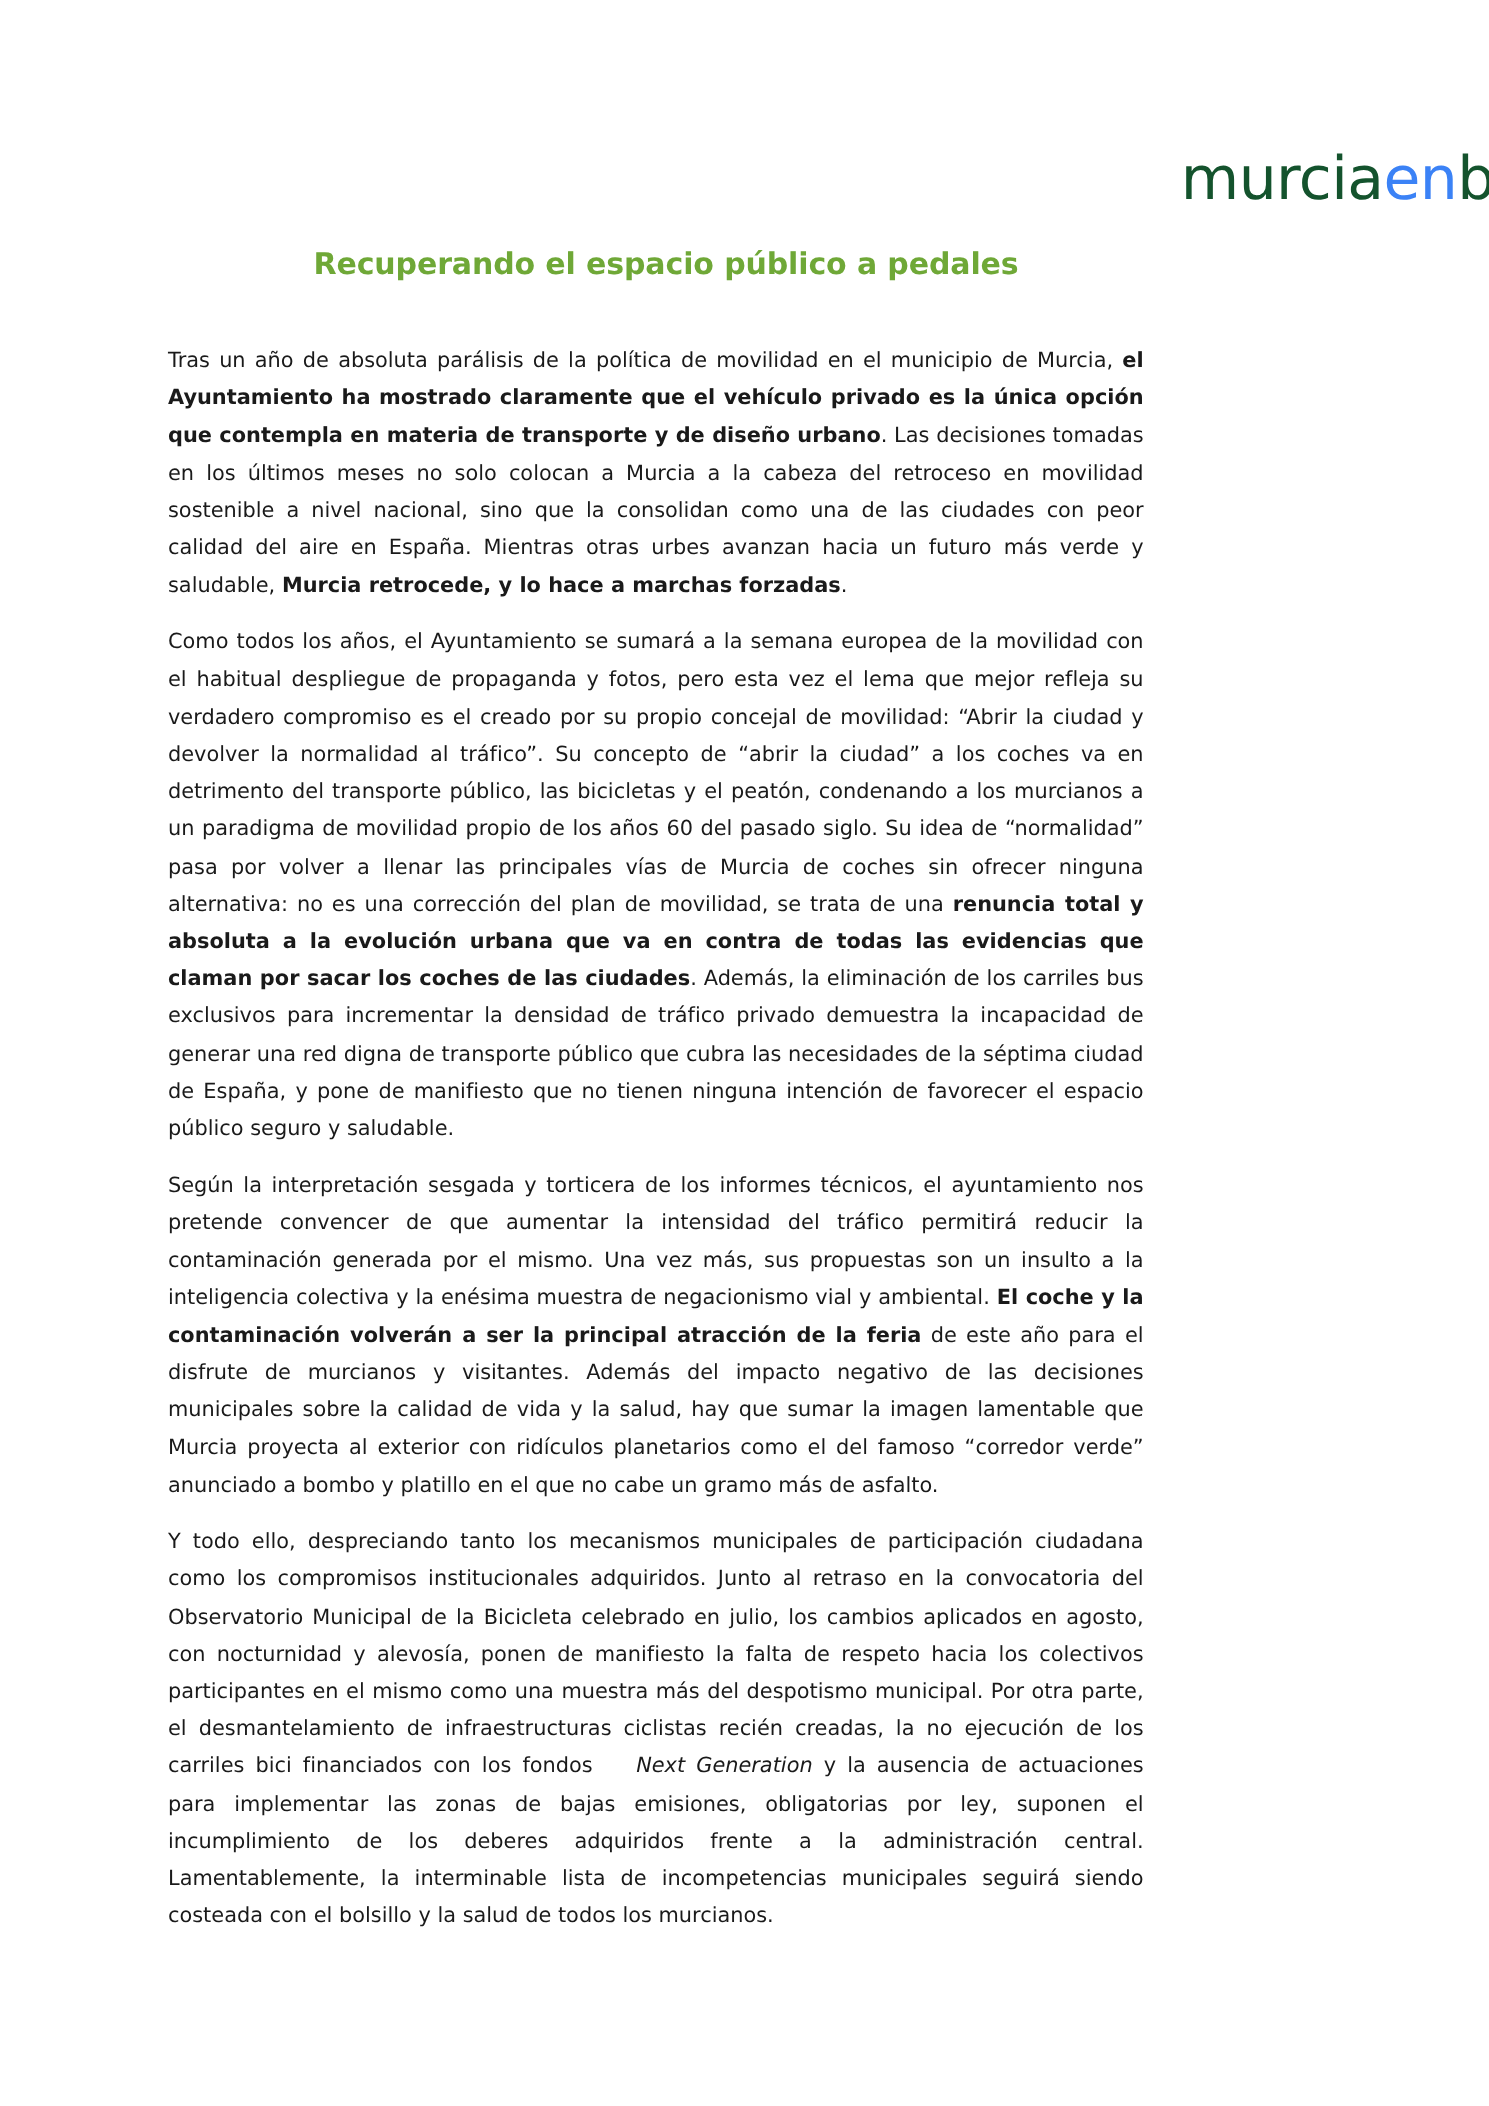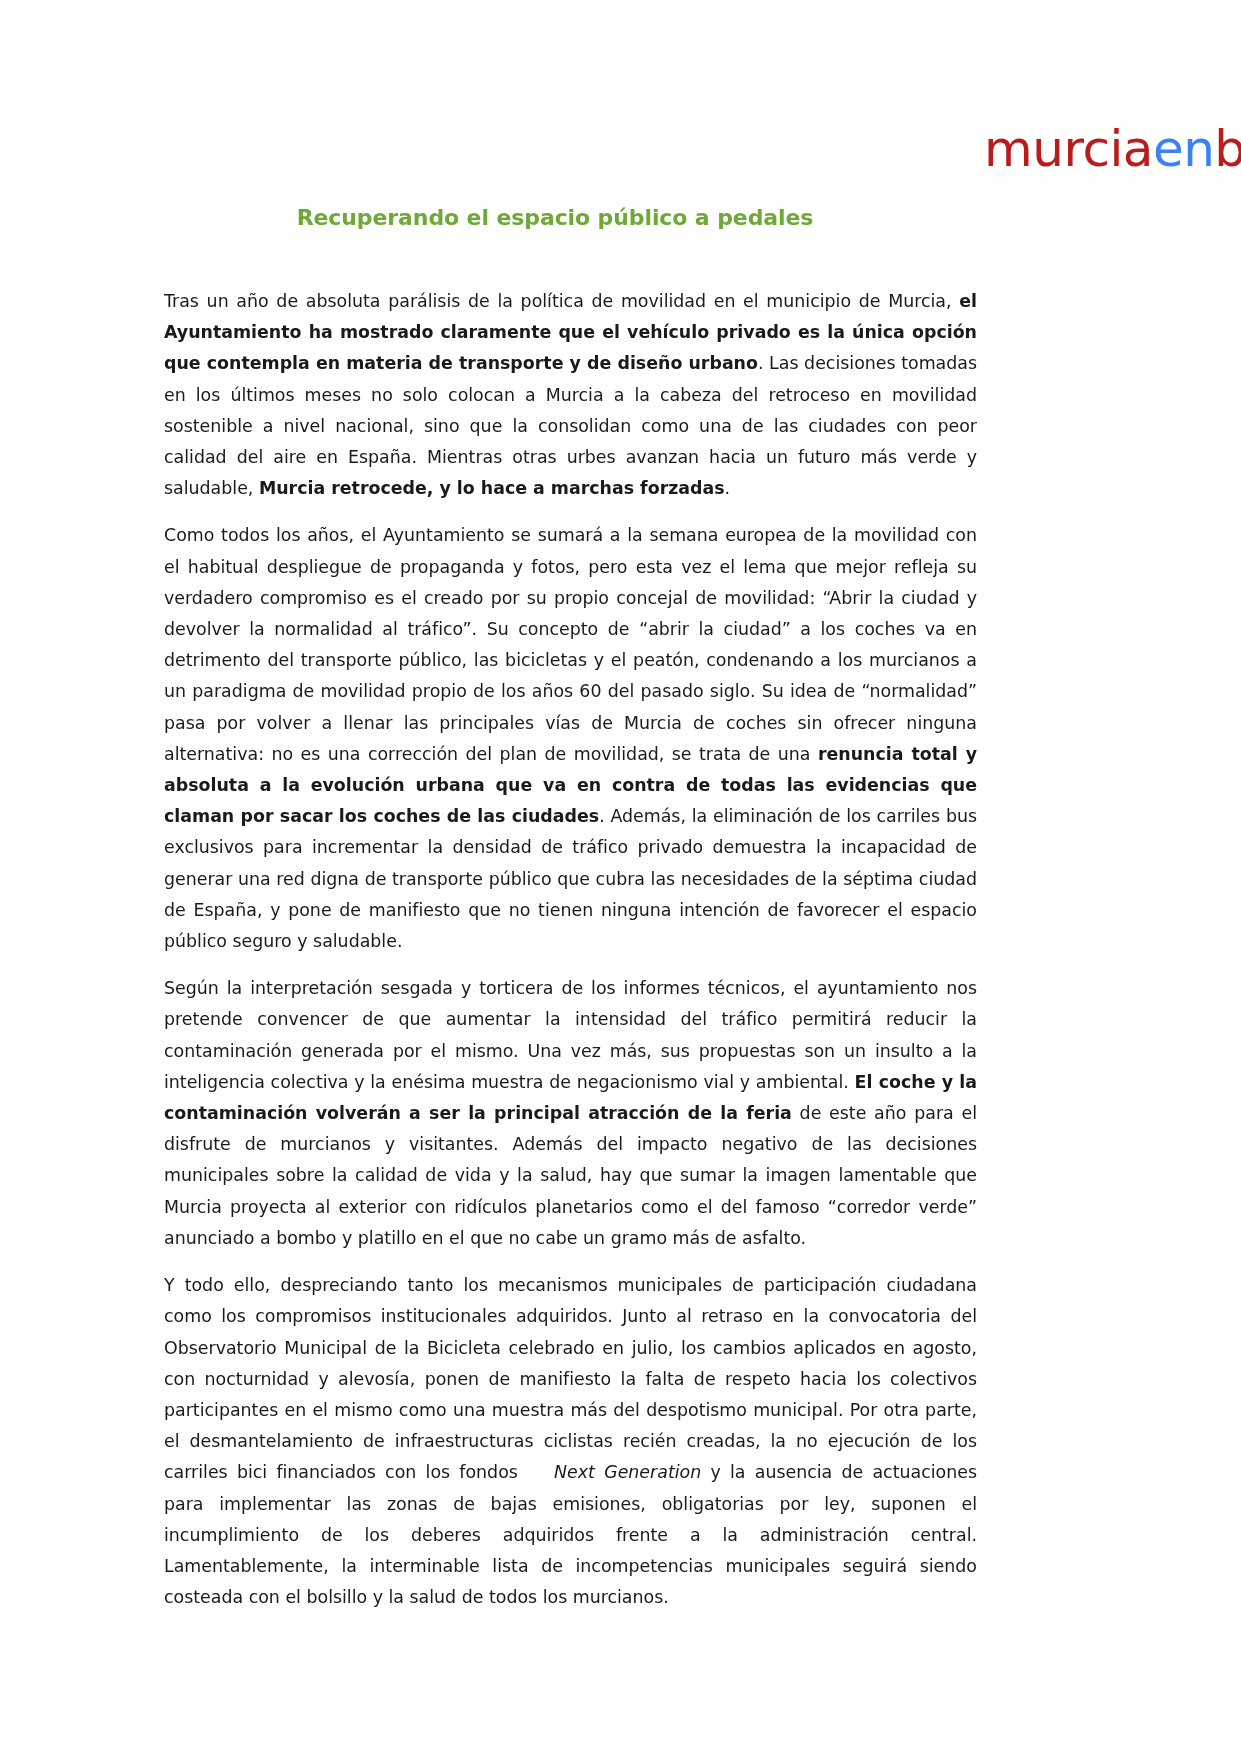--- a/index.html
+++ b/index.html
@@ -35,42 +35,42 @@
     position: absolute;
     right: -18px;
     top: 0;
     white-space: nowrap;
     font-family: "DejaVu Sans", sans-serif;
     font-size: 50px;
     font-weight: 400;
     letter-spacing: -0.5px;
     line-height: 62px;
   }
-  .logo-dark { color: #b91c1c; }
+  .logo-dark { color: #14532d; }
   .logo-green { color: #3b82f6; }
 
   
   .doc-title {
     position: absolute;
     top: 205px;
     left: 0;
     width: 1110px;
     text-align: center;
     color: #6fa837;
     font-family: "DejaVu Sans", sans-serif;
     font-weight: bold;
-    font-size: 22px;
+    font-size: 25px;
     letter-spacing: -0.1px;
   }
 
   
   .body-col {
     position: absolute;
     top: 286px;
-    left: 164px;
+    left: 140px;
     width: 813px;
   }
   .para {
     margin: 0 0 16px 0;
     text-align: justify;
     text-justify: inter-word;
     font-family: "DejaVu Sans", sans-serif;
     font-size: 17.4px;
     line-height: 31.2px;
     color: #1a1a1a;

